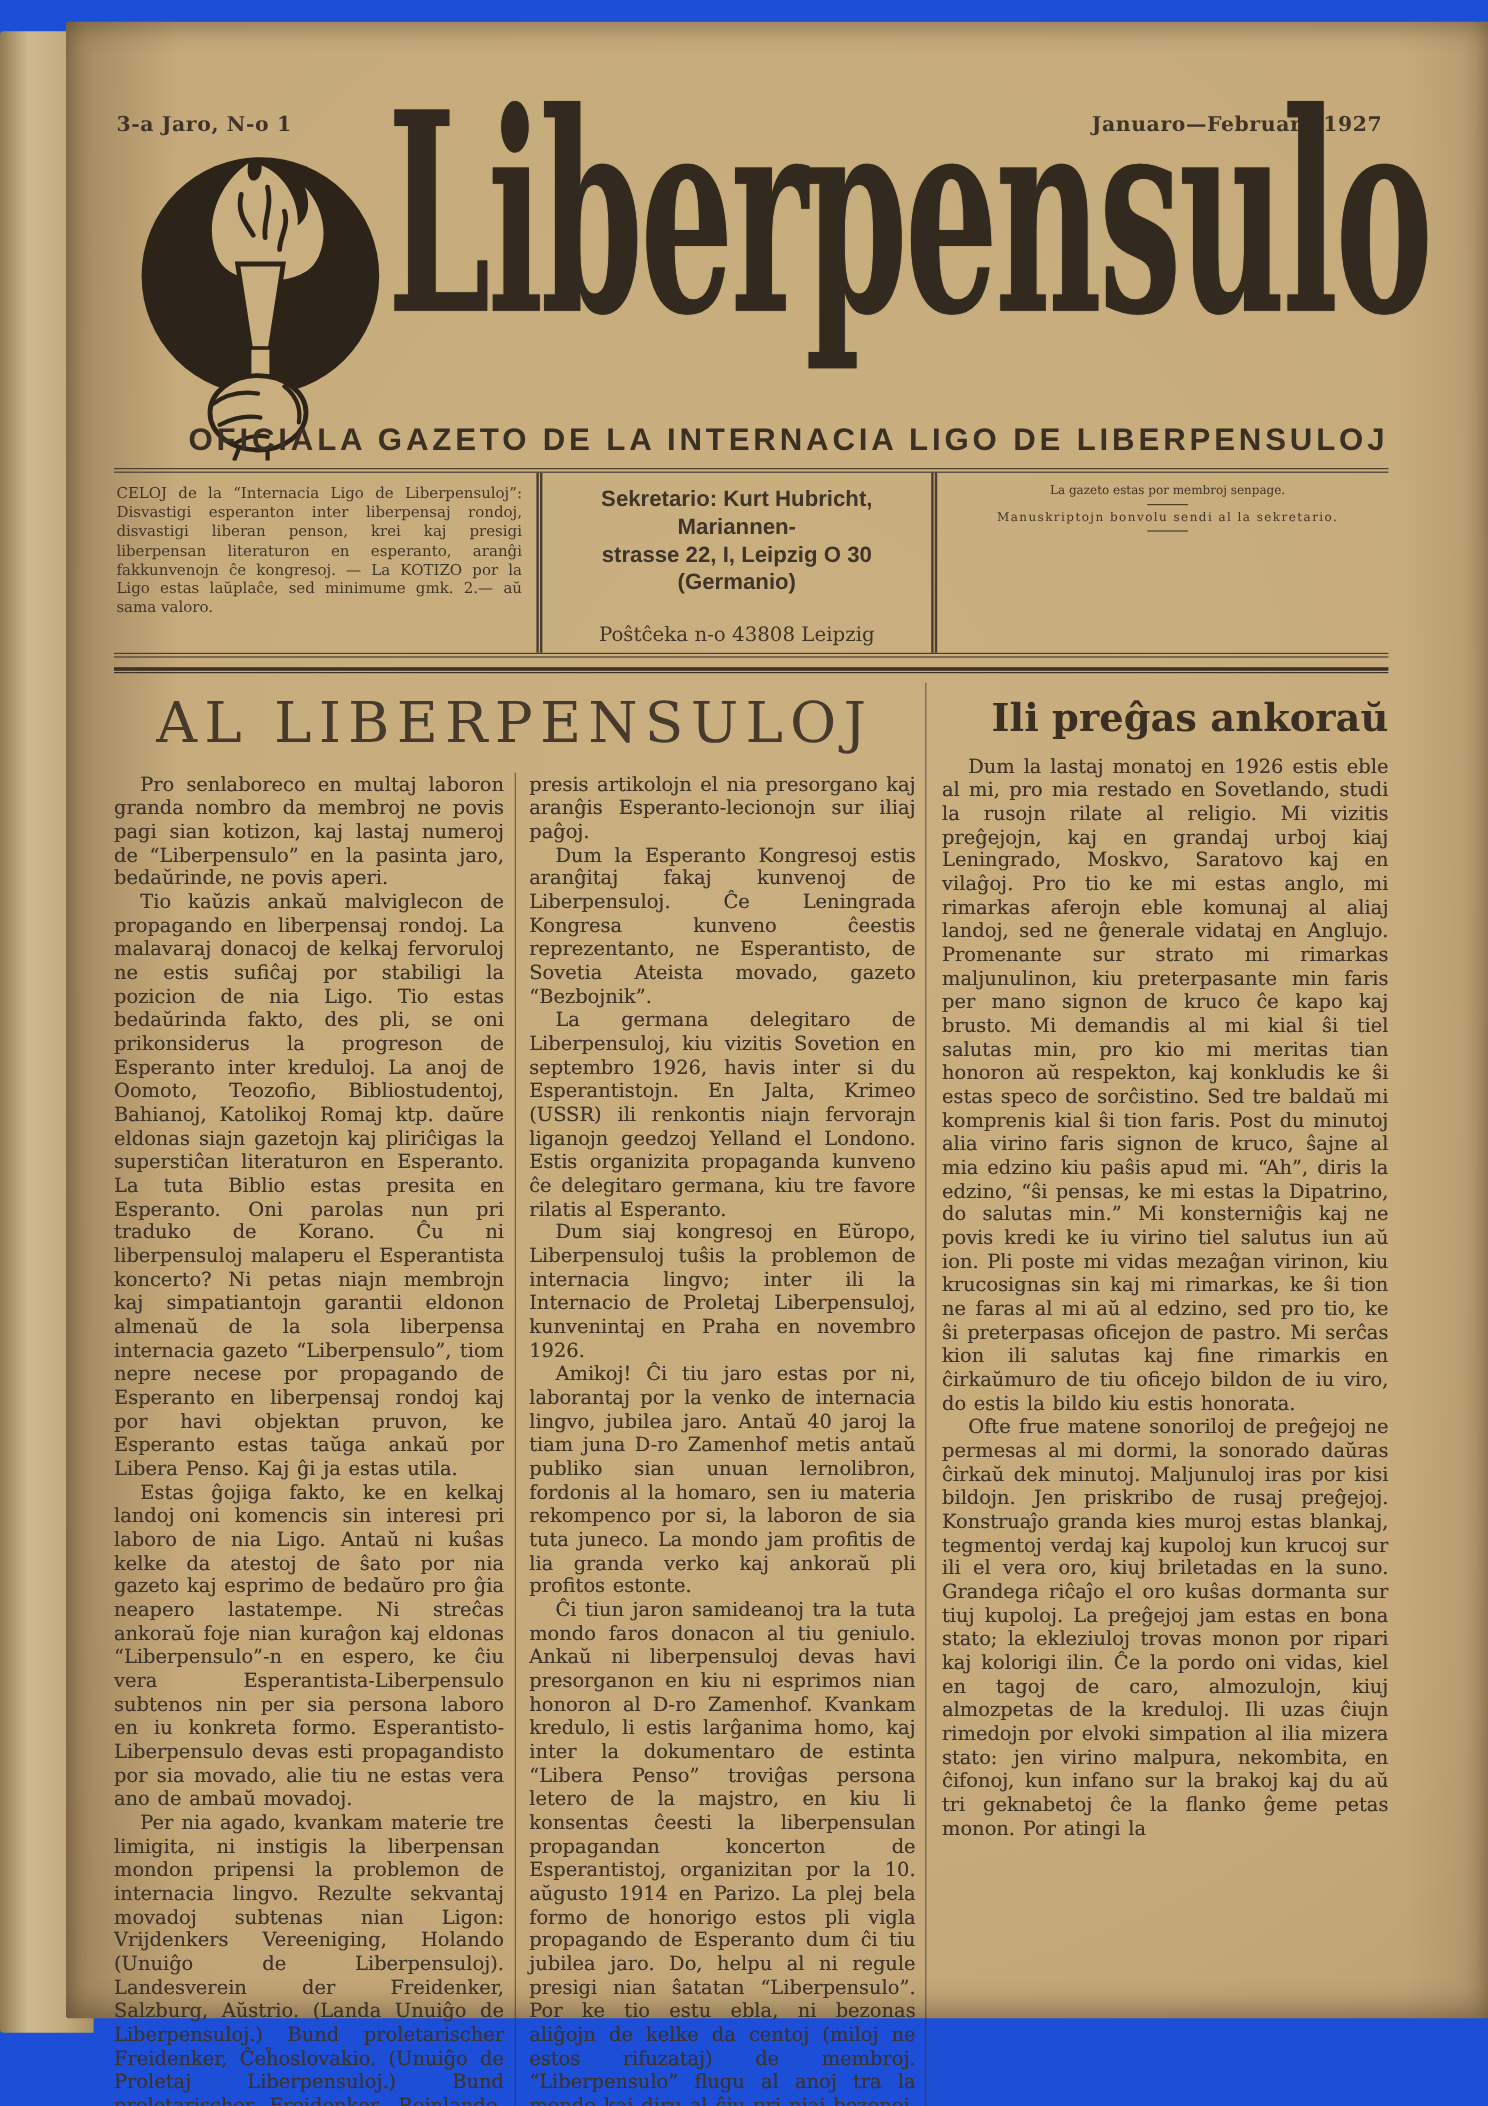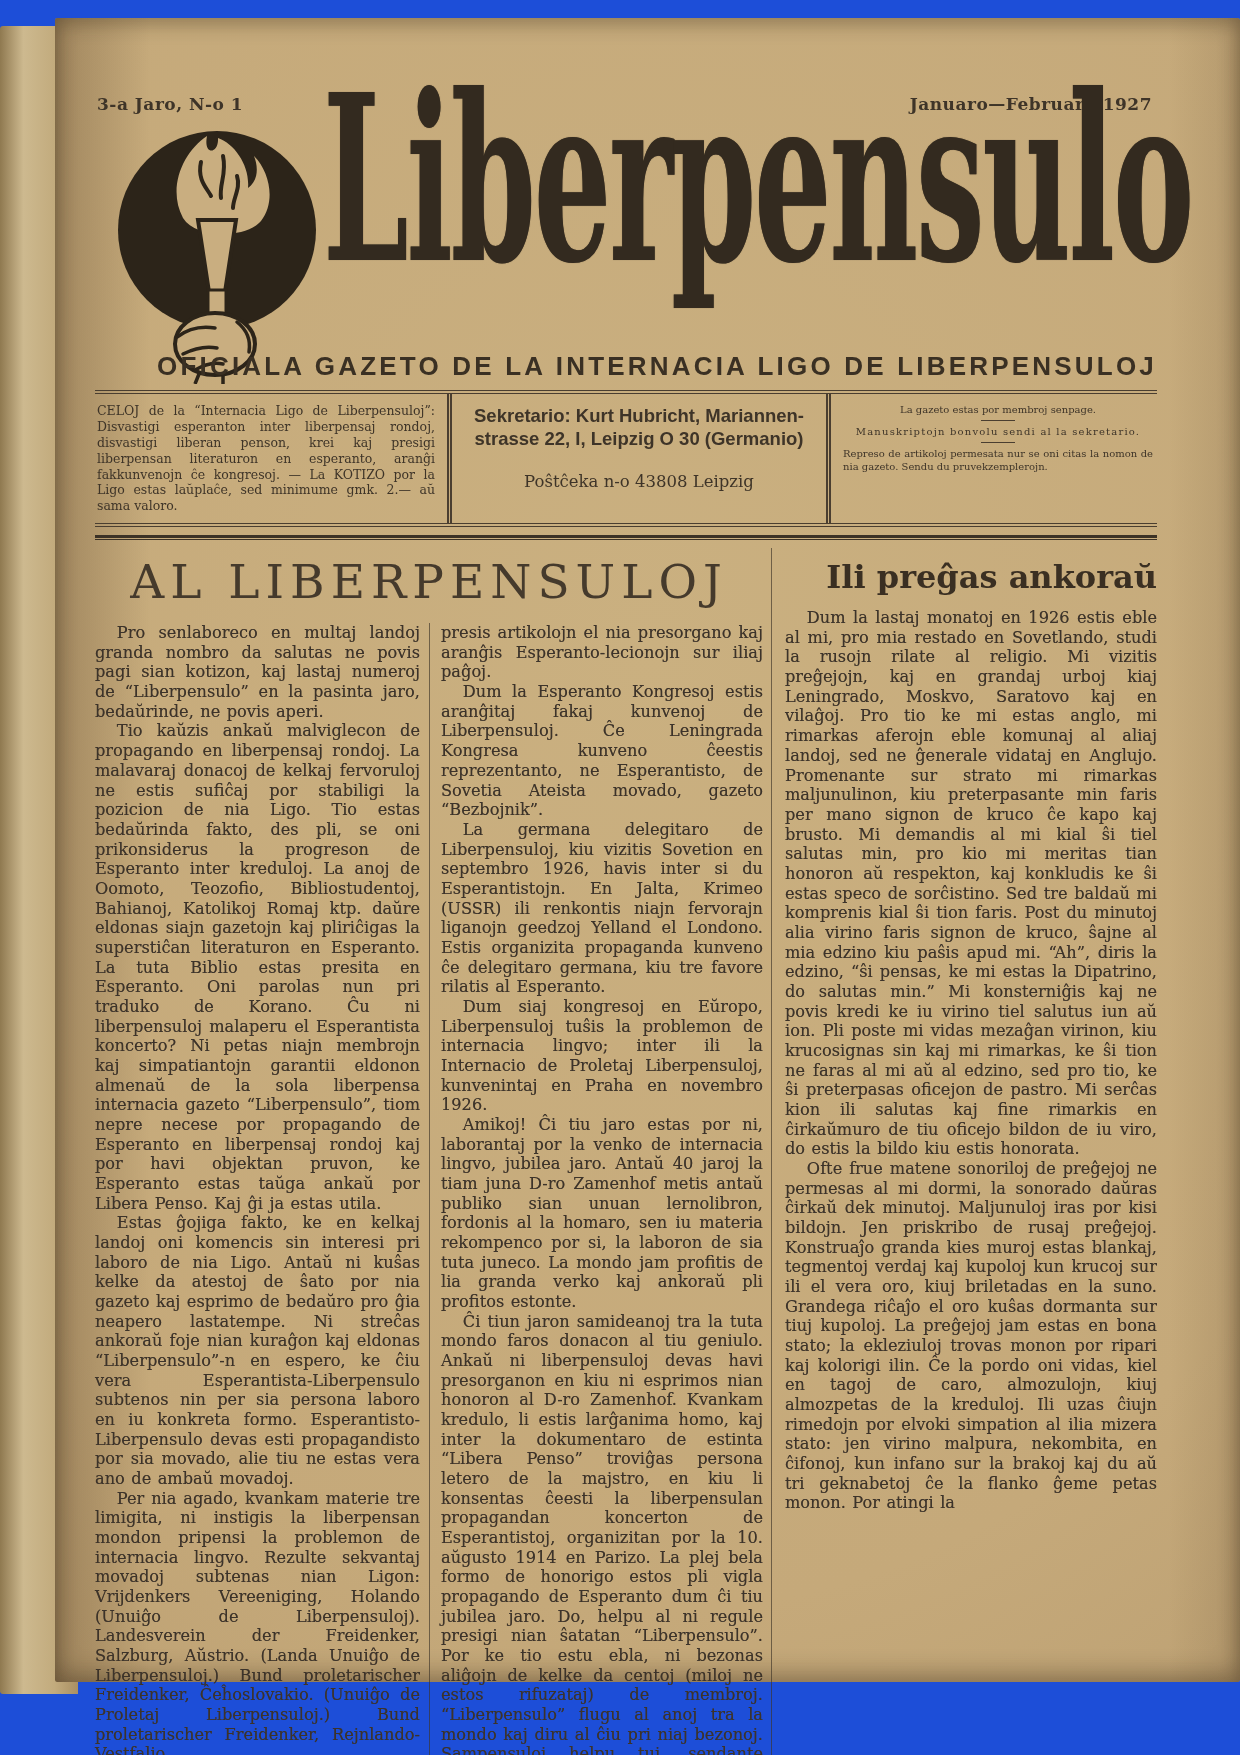--- a/index.html
+++ b/index.html
@@ -30,21 +30,21 @@
 
   .subtitle{position:absolute;left:40px;top:333px;width:1062px;text-align:right;
       font-family:"Liberation Sans",sans-serif;font-weight:bold;font-size:26px;
       letter-spacing:3.2px;color:#3a3023;white-space:nowrap;}
 
   .flow{position:absolute;left:40px;top:372px;width:1062px;}
 
   .infobar{display:flex;border-top:4px double #4a3e30;border-bottom:4px double #4a3e30;}
   .ib-left{width:352px;padding:9px 12px 9px 2px;font-size:12.5px;line-height:1.27;
       text-align:justify;}
-  .ib-center{width:384px;border-left:5px double #4a3e30;border-right:5px double #4a3e30;
+  .ib-center{width:334px;border-left:5px double #4a3e30;border-right:5px double #4a3e30;
       padding:10px 10px 6px;text-align:center;}
   .ib-center .b{font-family:"Liberation Sans",sans-serif;font-weight:bold;font-size:18.5px;line-height:1.25;}
   .ib-center .n{font-size:16.5px;margin-top:22px;}
   .ib-right{flex:1;padding:9px 4px 6px 12px;font-size:10px;line-height:1.3;text-align:center;}
   .ib-right .just{text-align:justify;}
   .ib-right .ls{letter-spacing:1.2px;}
   .sep{width:34px;border-top:1.5px solid #4a3e30;margin:4px auto;}
 
   .rule-heavy{margin-top:8px;height:5px;border-top:3px solid #3c3226;border-bottom:1px solid #3c3226;}
 
@@ -102,32 +102,31 @@
         <div class="ib-center">
           <div class="b">Sekretario: Kurt Hubricht, Mariannen-</div>
           <div class="b">strasse 22, I, Leipzig O 30 (Germanio)</div>
           <div class="n">Poŝtĉeka n-o 43808 Leipzig</div>
         </div>
         <div class="ib-right">
           <div>La gazeto estas por membroj senpage.</div>
           <div class="sep"></div>
           <div class="ls">Manuskriptojn bonvolu sendi al la sekretario.</div>
           <div class="sep"></div>
-          <div class="just">Represo de artikoloj permesata nur se oni citas la nomon de nia gazeto. Sendu du pruvekzemplerojn.</div>
         </div>
       </div>
 
       <div class="rule-heavy"></div>
 
       <div class="main-body body-text">
         <div class="left-zone">
           <div class="headline-main">AL LIBERPENSULOJ</div>
           <div class="cols-left">
             <div class="col1">
-              <p class="ind">Pro senlaboreco en multaj landoj granda nombro da salutas ne povis pagi sian kotizon, kaj lastaj numeroj de “Liberpensulo” en la pasinta jaro, bedaŭrinde, ne povis aperi.</p>
+              <p class="ind">Pro senlaboreco en multaj laboron granda nombro da membroj ne povis pagi sian kotizon, kaj lastaj numeroj de “Liberpensulo” en la pasinta jaro, bedaŭrinde, ne povis aperi.</p>
               <p class="ind">Tio kaŭzis ankaŭ malviglecon de propagando en liberpensaj rondoj. La malavaraj donacoj de kelkaj fervoruloj ne estis sufiĉaj por stabiligi la pozicion de nia Ligo. Tio estas bedaŭrinda fakto, des pli, se oni prikonsiderus la progreson de Esperanto inter kreduloj. La anoj de Oomoto, Teozofio, Bibliostudentoj, Bahianoj, Katolikoj Romaj ktp. daŭre eldonas siajn gazetojn kaj pliriĉigas la superstiĉan literaturon en Esperanto. La tuta Biblio estas presita en Esperanto. Oni parolas nun pri traduko de Korano. Ĉu ni liberpensuloj malaperu el Esperantista koncerto? Ni petas niajn membrojn kaj simpatiantojn garantii eldonon almenaŭ de la sola liberpensa internacia gazeto “Liberpensulo”, tiom nepre necese por propagando de Esperanto en liberpensaj rondoj kaj por havi objektan pruvon, ke Esperanto estas taŭga ankaŭ por Libera Penso. Kaj ĝi ja estas utila.</p>
               <p class="ind">Estas ĝojiga fakto, ke en kelkaj landoj oni komencis sin interesi pri laboro de nia Ligo. Antaŭ ni kuŝas kelke da atestoj de ŝato por nia gazeto kaj esprimo de bedaŭro pro ĝia neapero lastatempe. Ni streĉas ankoraŭ foje nian kuraĝon kaj eldonas “Liberpensulo”-n en espero, ke ĉiu vera Esperantista-Liberpensulo subtenos nin per sia persona laboro en iu konkreta formo. Esperantisto-Liberpensulo devas esti propagandisto por sia movado, alie tiu ne estas vera ano de ambaŭ movadoj.</p>
               <p class="ind">Per nia agado, kvankam materie tre limigita, ni instigis la liberpensan mondon pripensi la problemon de internacia lingvo. Rezulte sekvantaj movadoj subtenas nian Ligon: Vrijdenkers Vereeniging, Holando (Unuiĝo de Liberpensuloj). Landesverein der Freidenker, Salzburg, Aŭstrio. (Landa Unuiĝo de Liberpensuloj.) Bund proletarischer Freidenker, Ĉeĥoslovakio. (Unuiĝo de Proletaj Liberpensuloj.) Bund proletarischer Freidenker, Rejnlando-Vestfalio.</p>
 
             </div>
             <div class="col2">
               <p>presis artikolojn el nia presorgano kaj aranĝis Esperanto-lecionojn sur iliaj paĝoj.</p>
               <p class="ind">Dum la Esperanto Kongresoj estis aranĝitaj fakaj kunvenoj de Liberpensuloj. Ĉe Leningrada Kongresa kunveno ĉeestis reprezentanto, ne Esperantisto, de Sovetia Ateista movado, gazeto “Bezbojnik”.</p>
               <p class="ind">La germana delegitaro de Liberpensuloj, kiu vizitis Sovetion en septembro 1926, havis inter si du Esperantistojn. En Jalta, Krimeo (USSR) ili renkontis niajn fervorajn liganojn geedzoj Yelland el Londono. Estis organizita propaganda kunveno ĉe delegitaro germana, kiu tre favore rilatis al Esperanto.</p>
               <p class="ind">Dum siaj kongresoj en Eŭropo, Liberpensuloj tuŝis la problemon de internacia lingvo; inter ili la Internacio de Proletaj Liberpensuloj, kunvenintaj en Praha en novembro 1926.</p>

